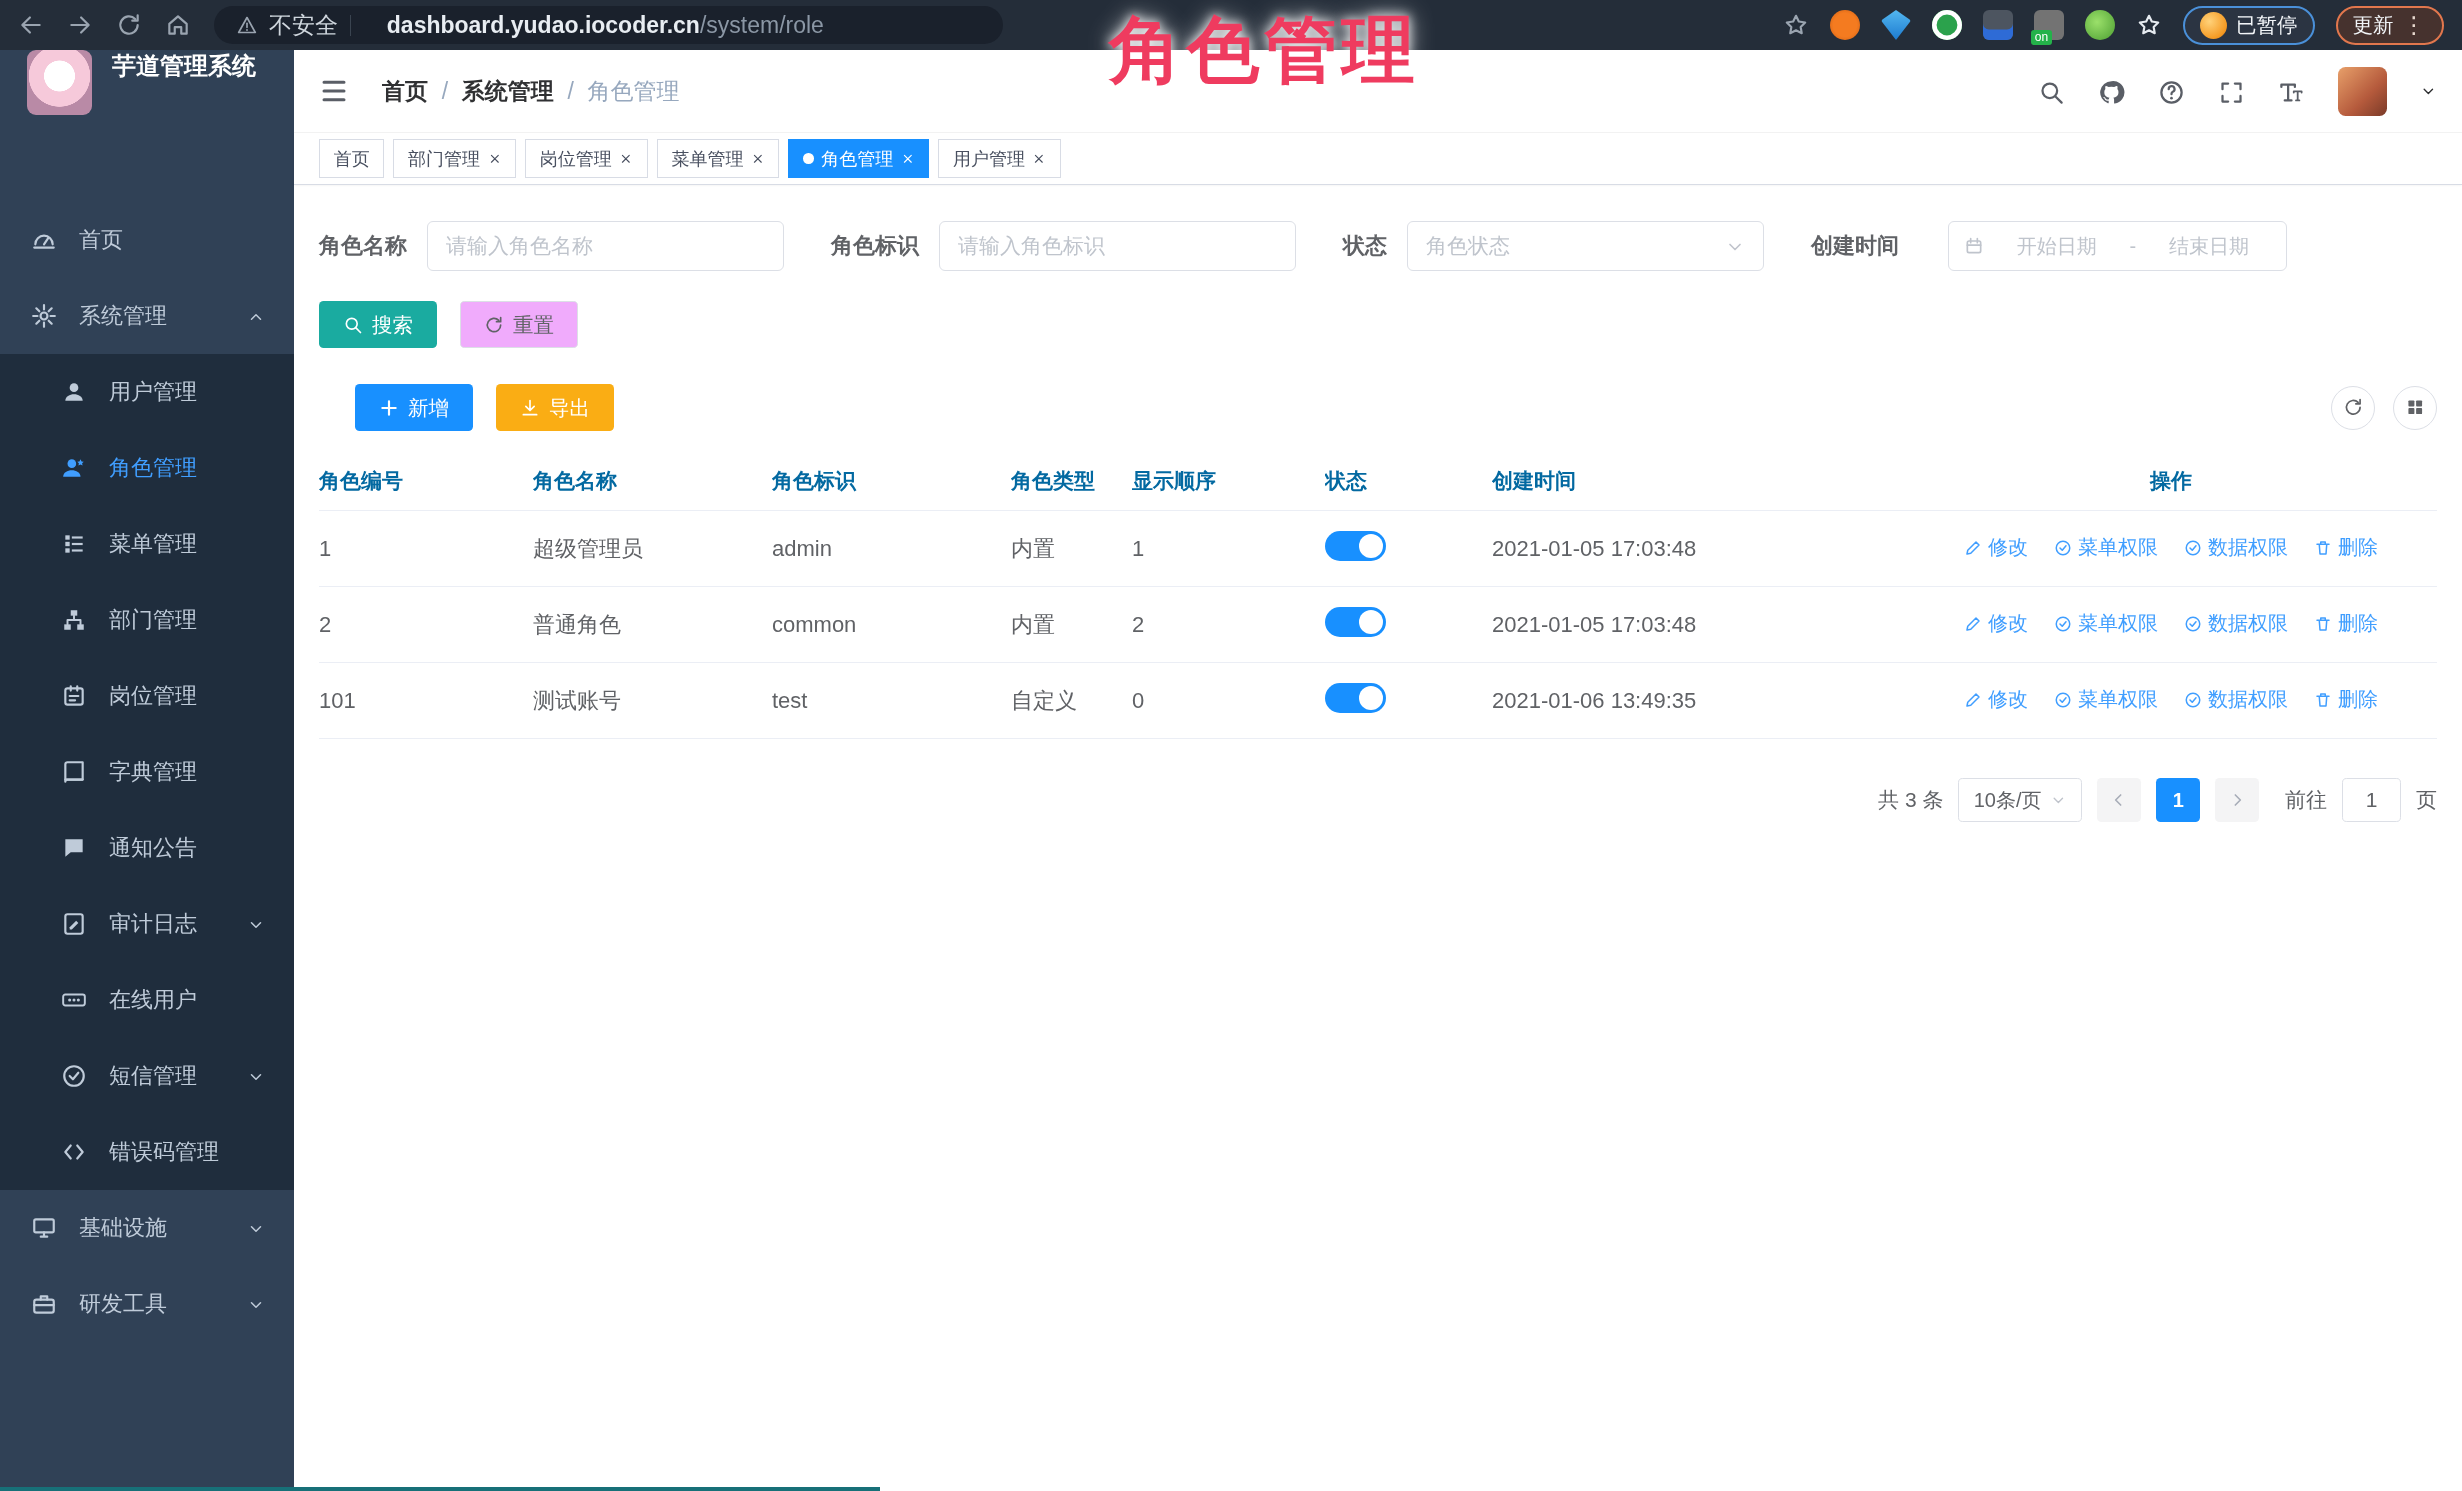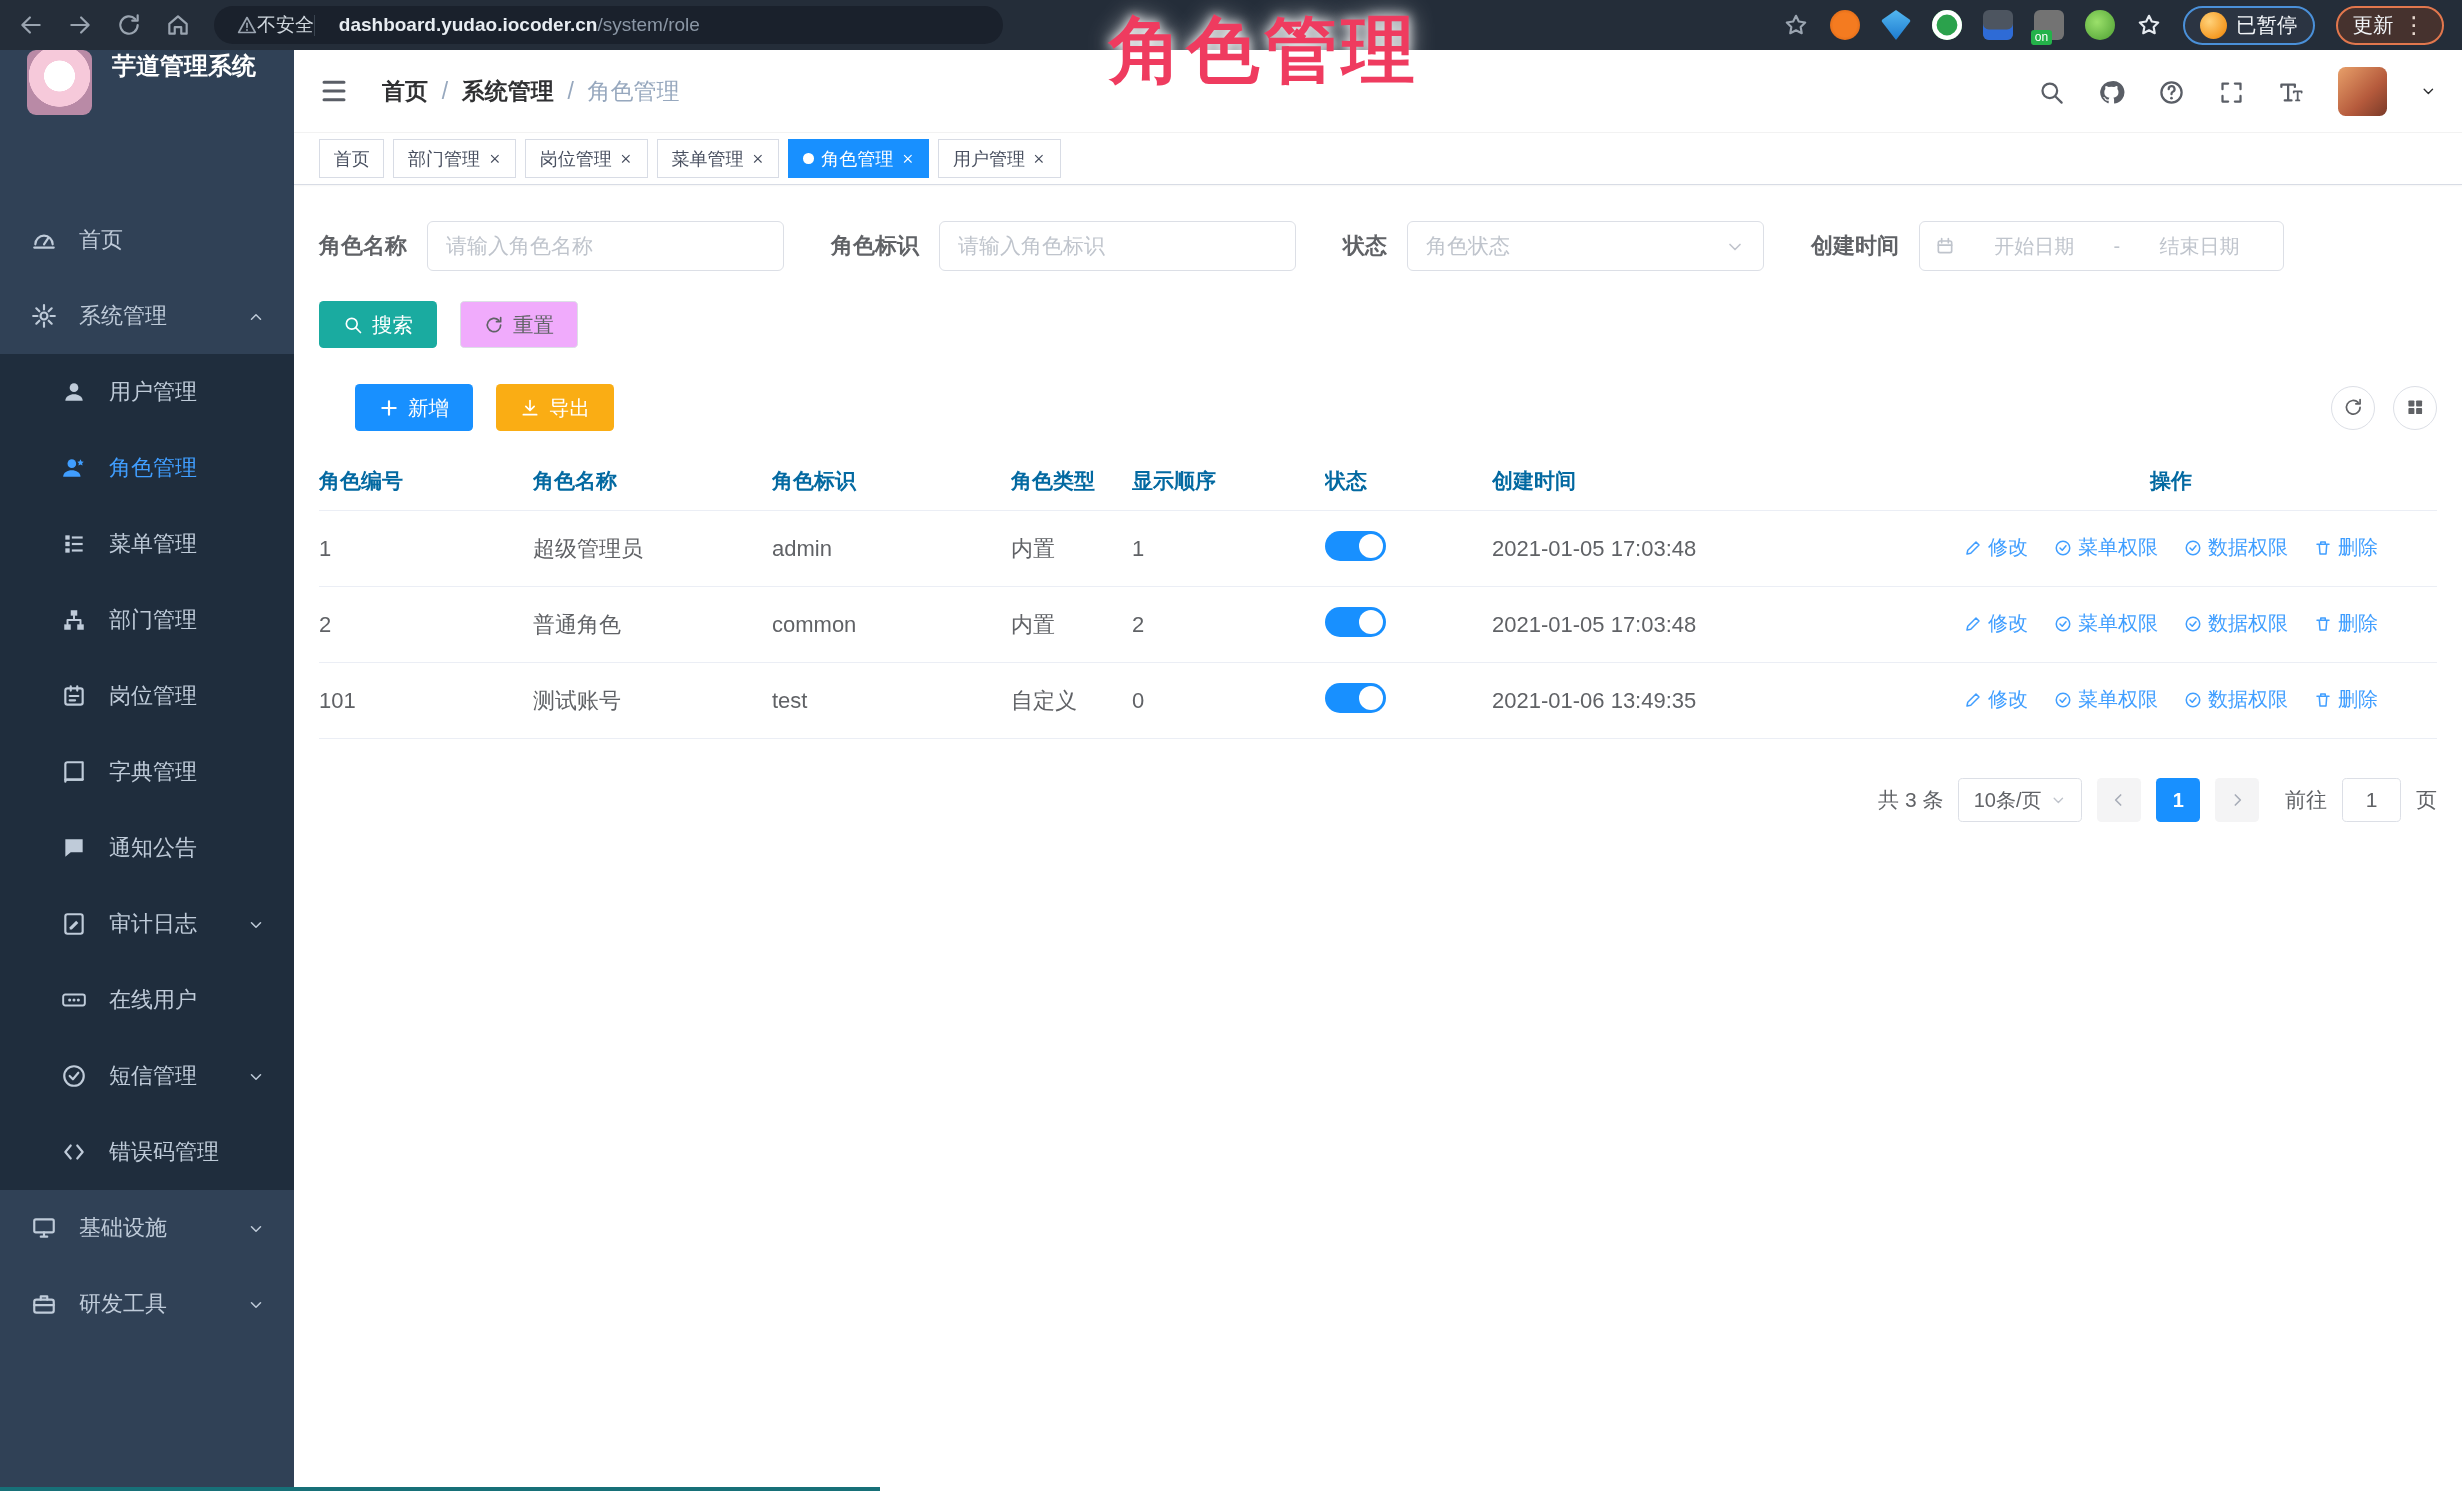--- a/index.html
+++ b/index.html
@@ -5,21 +5,21 @@
   html,body{margin:0;padding:0;background:#fff;}
   *{box-sizing:border-box;}
   .screen{position:relative;width:2462px;height:1492px;overflow:hidden;background:#fff;
     font-family:"Liberation Sans","DejaVu Sans",sans-serif;color:#606266;}
   .ic{width:1em;height:1em;display:inline-block;vertical-align:middle;fill:none;stroke:currentColor;stroke-width:2;stroke-linecap:round;stroke-linejoin:round;}
 
   
   .browser-bar{height:50px;background:#242D39;display:flex;align-items:center;padding:0 18px;gap:23px;}
   .bnav{font-size:26px;color:#9AA4B0;display:flex;align-items:center;}
   .url-pill{height:38px;flex:0 0 789px;background:#1A212C;border-radius:19px;display:flex;align-items:center;
-    padding:0 23px;color:#CFD6DD;font-size:19px;}
+    padding:0 23px;gap:12px;color:#CFD6DD;font-size:23px;}
   .url-divider{width:0.8px;height:21px;background:#3A4450;}
   .url-domain{color:#E8EDF2;font-weight:bold;margin-left:24px;}
   .url-path{color:#8B97A5;}
   .b-right{margin-left:auto;display:flex;align-items:center;gap:21px;}
   .ext{width:30px;height:30px;border-radius:50%;position:relative;display:inline-block;}
   .ext.sq{border-radius:6px;}
   .ext-badge{position:absolute;left:-3px;bottom:-4.6px;background:#24B24A;color:#fff;font-size:12px;
     padding:0.8px 3.8px;border-radius:3px;line-height:1.1;}
   .pill{height:39px;border-radius:20px;display:flex;align-items:center;gap:9px;padding:0 15px;font-size:20.5px;color:#F2F5F8;}
   .pill.paused{border:2.3px solid #4A90D9;background:#2B3442;}
@@ -74,22 +74,22 @@
   .content{padding:0 25px;flex:1;position:relative;}
   .filter-row{margin-top:36px;display:flex;align-items:center;flex-wrap:nowrap;}
   .f-label{font-size:22px;font-weight:bold;color:#606266;margin-right:20px;white-space:nowrap;}
   .f-input{height:50px;border:0.8px solid #DCDFE6;border-radius:6px;font-size:21px;color:#606266;padding:17px 18px;
     font-family:inherit;outline:none;}
   .f-input::placeholder{color:#BFC4CC;}
   .f-group{display:flex;align-items:center;margin-right:47px;}
   .f-select{width:357px;height:50px;border:0.8px solid #DCDFE6;border-radius:6px;display:flex;align-items:center;
     padding:0 18px;font-size:21px;color:#BFC4CC;cursor:pointer;}
   .f-select .caret{margin-left:auto;color:#C0C4CC;font-size:20px;}
-  .f-date{width:365px;height:50px;border:0.8px solid #DCDFE6;border-radius:6px;display:flex;align-items:center;
-    padding:0 15px;font-size:20px;color:#BFC4CC;gap:10.6px;}
+  .f-date{width:339px;height:50px;border:0.8px solid #DCDFE6;border-radius:6px;display:flex;align-items:center;
+    padding:0 15px;font-size:20px;color:#BFC4CC;gap:10.6px;margin-left:29px;}
   .f-date .ph{flex:1;text-align:center;white-space:nowrap;}
   .btn-row{margin-top:30px;display:flex;align-items:center;gap:23px;}
   .btn{height:47px;border-radius:4.6px;font-size:20.5px;display:inline-flex;align-items:center;gap:9px;
     padding:0 23px;cursor:pointer;border:0.8px solid transparent;white-space:nowrap;}
   .btn .bi{font-size:20px;display:flex;align-items:center;}
   .btn.teal{background:#1AABA0;color:#fff;}
   .btn.plain{background:#f0abfc;border-color:#DCDFE6;color:#606266;}
   .btn.primary{background:#1890FF;color:#fff;}
   .btn.warning{background:#FAAD14;color:#fff;}
   .toolbar-row{margin-top:36px;display:flex;align-items:center;gap:23px;padding-left:36px;}

